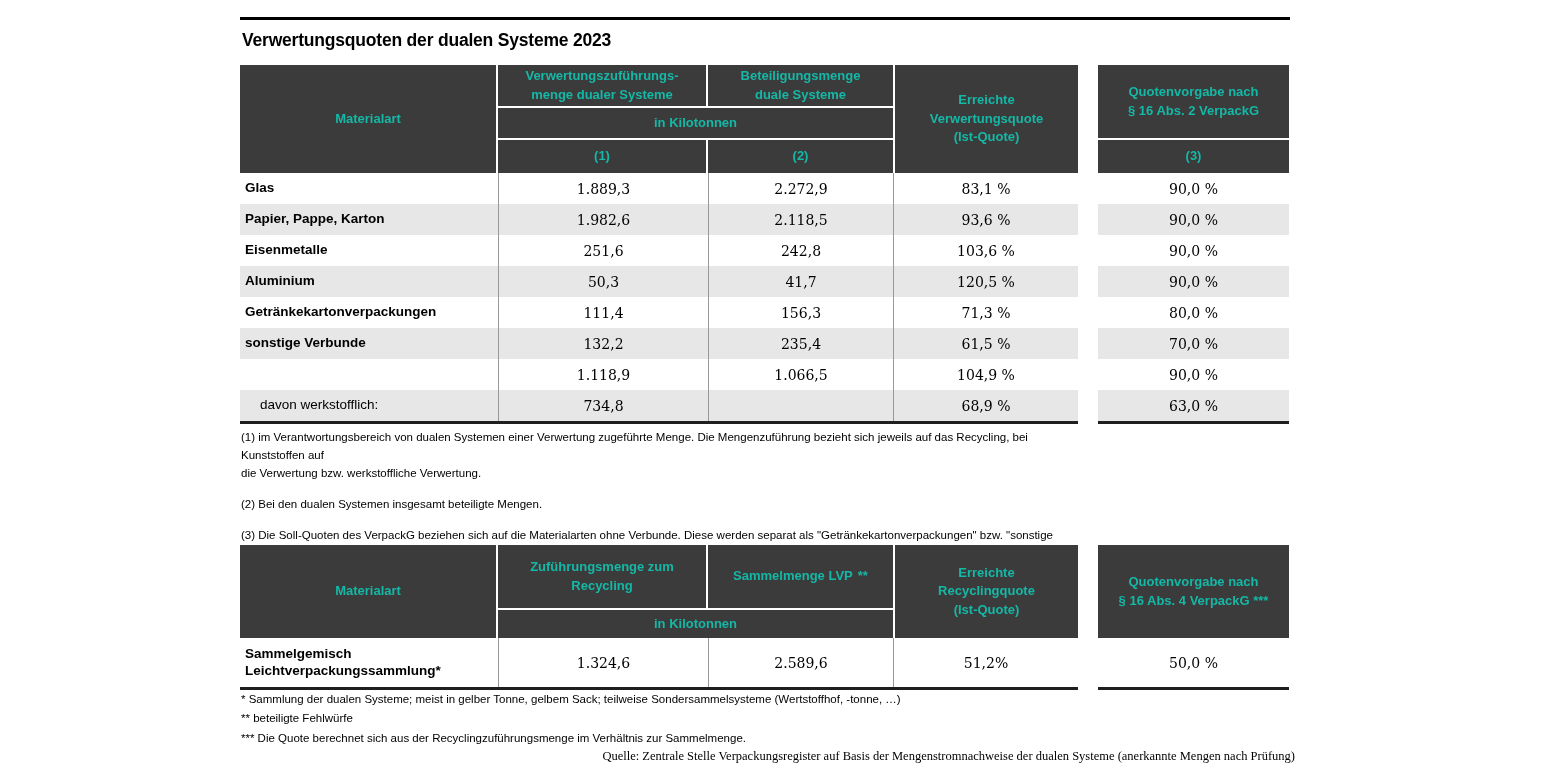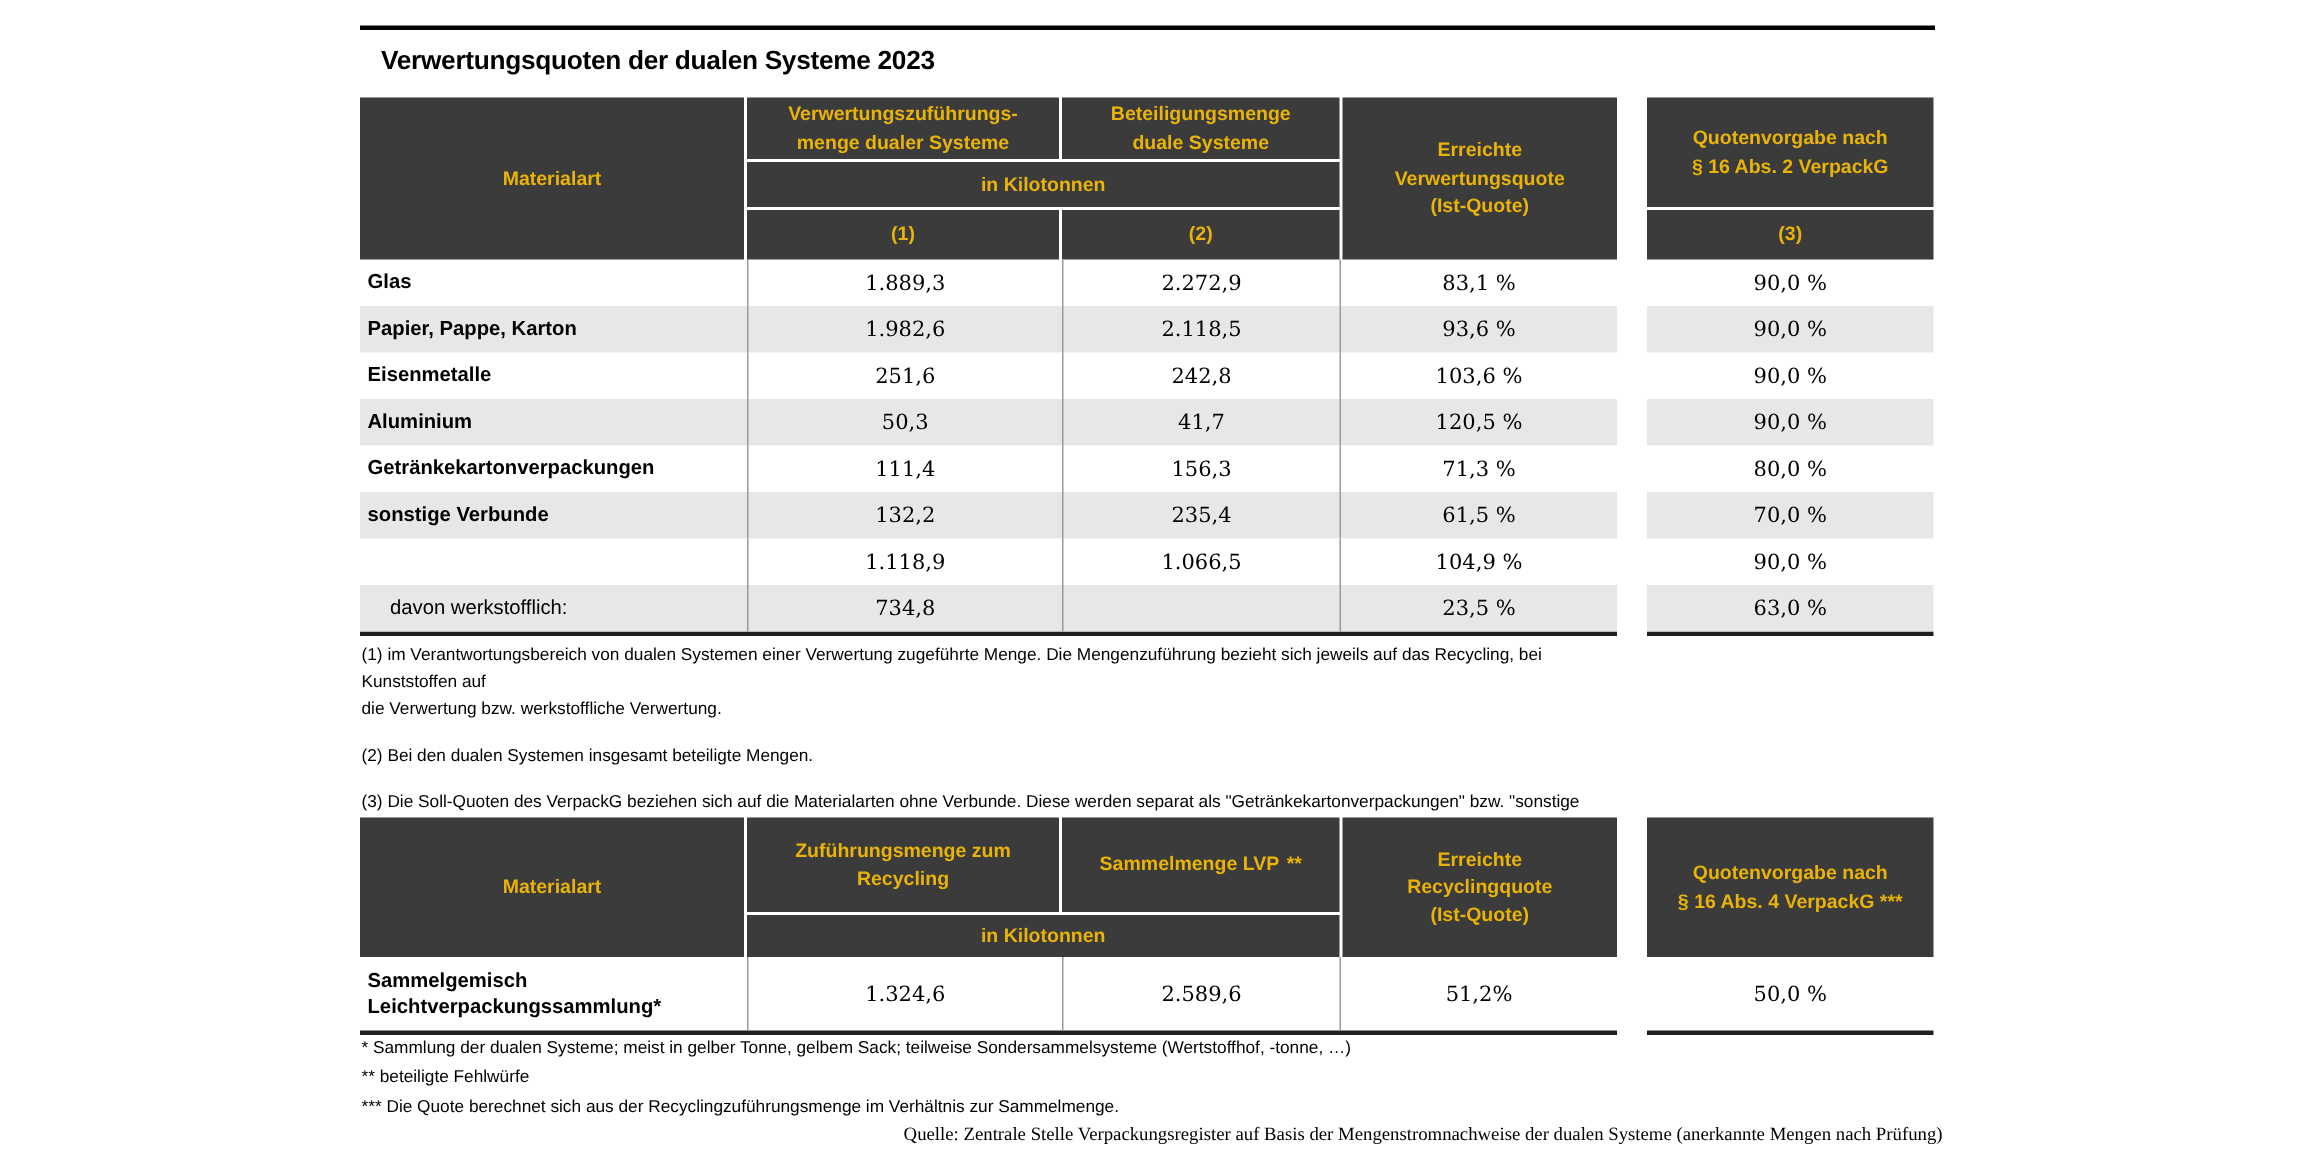--- a/index.html
+++ b/index.html
@@ -1,27 +1,27 @@
 <!DOCTYPE html>
 <html><head>
 <meta charset="utf-8">
 <style>
   html,body{margin:0;padding:0;background:#fff;}
   .page{position:relative;width:1545px;height:775px;background:#ffffff;overflow:hidden;
         font-family:"Liberation Sans", sans-serif;color:#000;}
   .rule-top{position:absolute;top:17px;left:240px;width:1050px;height:3px;background:#000;}
-  .title{position:absolute;top:30px;left:254px;font-size:17.5px;font-weight:bold;letter-spacing:-0.2px;}
+  .title{position:absolute;top:30px;left:242px;font-size:17.5px;font-weight:bold;letter-spacing:-0.2px;}
 
   
   .tbl{position:absolute;left:240px;display:grid;
        grid-template-columns:258px 210px 185px 185px 20px 191px;background:#fff;}
   .t1{top:65px;grid-template-rows:43px 32px 33px repeat(8,31px) 3px;}
   .t2{top:545px;grid-template-rows:65px 28px 49px 3px;}
 
-  .hcell{background:#3b3b3b;color:#eab308;font-weight:bold;font-size:13px;line-height:1.42;
+  .hcell{background:#3b3b3b;color:#14b8a6;font-weight:bold;font-size:13px;line-height:1.42;
          display:flex;align-items:center;justify-content:center;text-align:center;}
   .preline{white-space:pre-line;}
   .mr{margin-right:2px;} .mb{margin-bottom:2px;} .ml{margin-left:2px;}
 
   .cell{display:flex;align-items:center;font-size:13.5px;}
   .c-label{font-weight:bold;padding-left:5px;line-height:1.25;}
   .c-sub{font-weight:normal;padding-left:20px;}
   .c-num{justify-content:center;font-family:"DejaVu Serif", serif;font-weight:normal;font-size:14px;}
   .vline{border-left:1px solid #999999;}
   .shaded{background:#e7e7e7;}
@@ -103,21 +103,21 @@
       <div class="cell c-gapcol" style="grid-area: 9 / 5 / auto / 6;"></div>
       <div class="cell c-num shaded" style="grid-area: 9 / 6 / auto / 7;">70,0 %</div>
       <div class="cell c-num vline" style="grid-area: 10 / 2 / auto / 3;">1.118,9</div>
       <div class="cell c-num vline" style="grid-area: 10 / 3 / auto / 4;">1.066,5</div>
       <div class="cell c-num vline" style="grid-area: 10 / 4 / auto / 5;">104,9 %</div>
       <div class="cell c-gapcol" style="grid-area: 10 / 5 / auto / 6;"></div>
       <div class="cell c-num" style="grid-area: 10 / 6 / auto / 7;">90,0 %</div>
       <div class="cell c-label preline c-sub shaded" style="grid-area: 11 / 1 / auto / 2;">davon werkstofflich:</div>
       <div class="cell c-num vline shaded" style="grid-area: 11 / 2 / auto / 3;">734,8</div>
       <div class="cell c-num vline shaded" style="grid-area: 11 / 3 / auto / 4;"></div>
-      <div class="cell c-num vline shaded" style="grid-area: 11 / 4 / auto / 5;">23,5 %</div>
+      <div class="cell c-num vline shaded" style="grid-area: 11 / 4 / auto / 5;">68,9 %</div>
       <div class="cell c-gapcol" style="grid-area: 11 / 5 / auto / 6;"></div>
       <div class="cell c-num shaded" style="grid-area: 11 / 6 / auto / 7;">63,0 %</div>
     </div>
 
   <div class="notes notes-1">
       <p class="preline">(1) im Verantwortungsbereich von dualen Systemen einer Verwertung zugeführte Menge. Die Mengenzuführung bezieht sich jeweils auf das Recycling, bei Kunststoffen auf
 die Verwertung bzw. werkstoffliche Verwertung.</p>
       <p class="preline">(2) Bei den dualen Systemen insgesamt beteiligte Mengen.</p>
       <p class="preline">(3) Die Soll-Quoten des VerpackG beziehen sich auf die Materialarten ohne Verbunde. Diese werden separat als "Getränkekartonverpackungen" bzw. "sonstige Verbunde"
 ausgewiesen. Die Quote berechnet sich aus der Verwertungszufühungsmenge im Verhältnis zur Beteiligungsmenge.</p>

